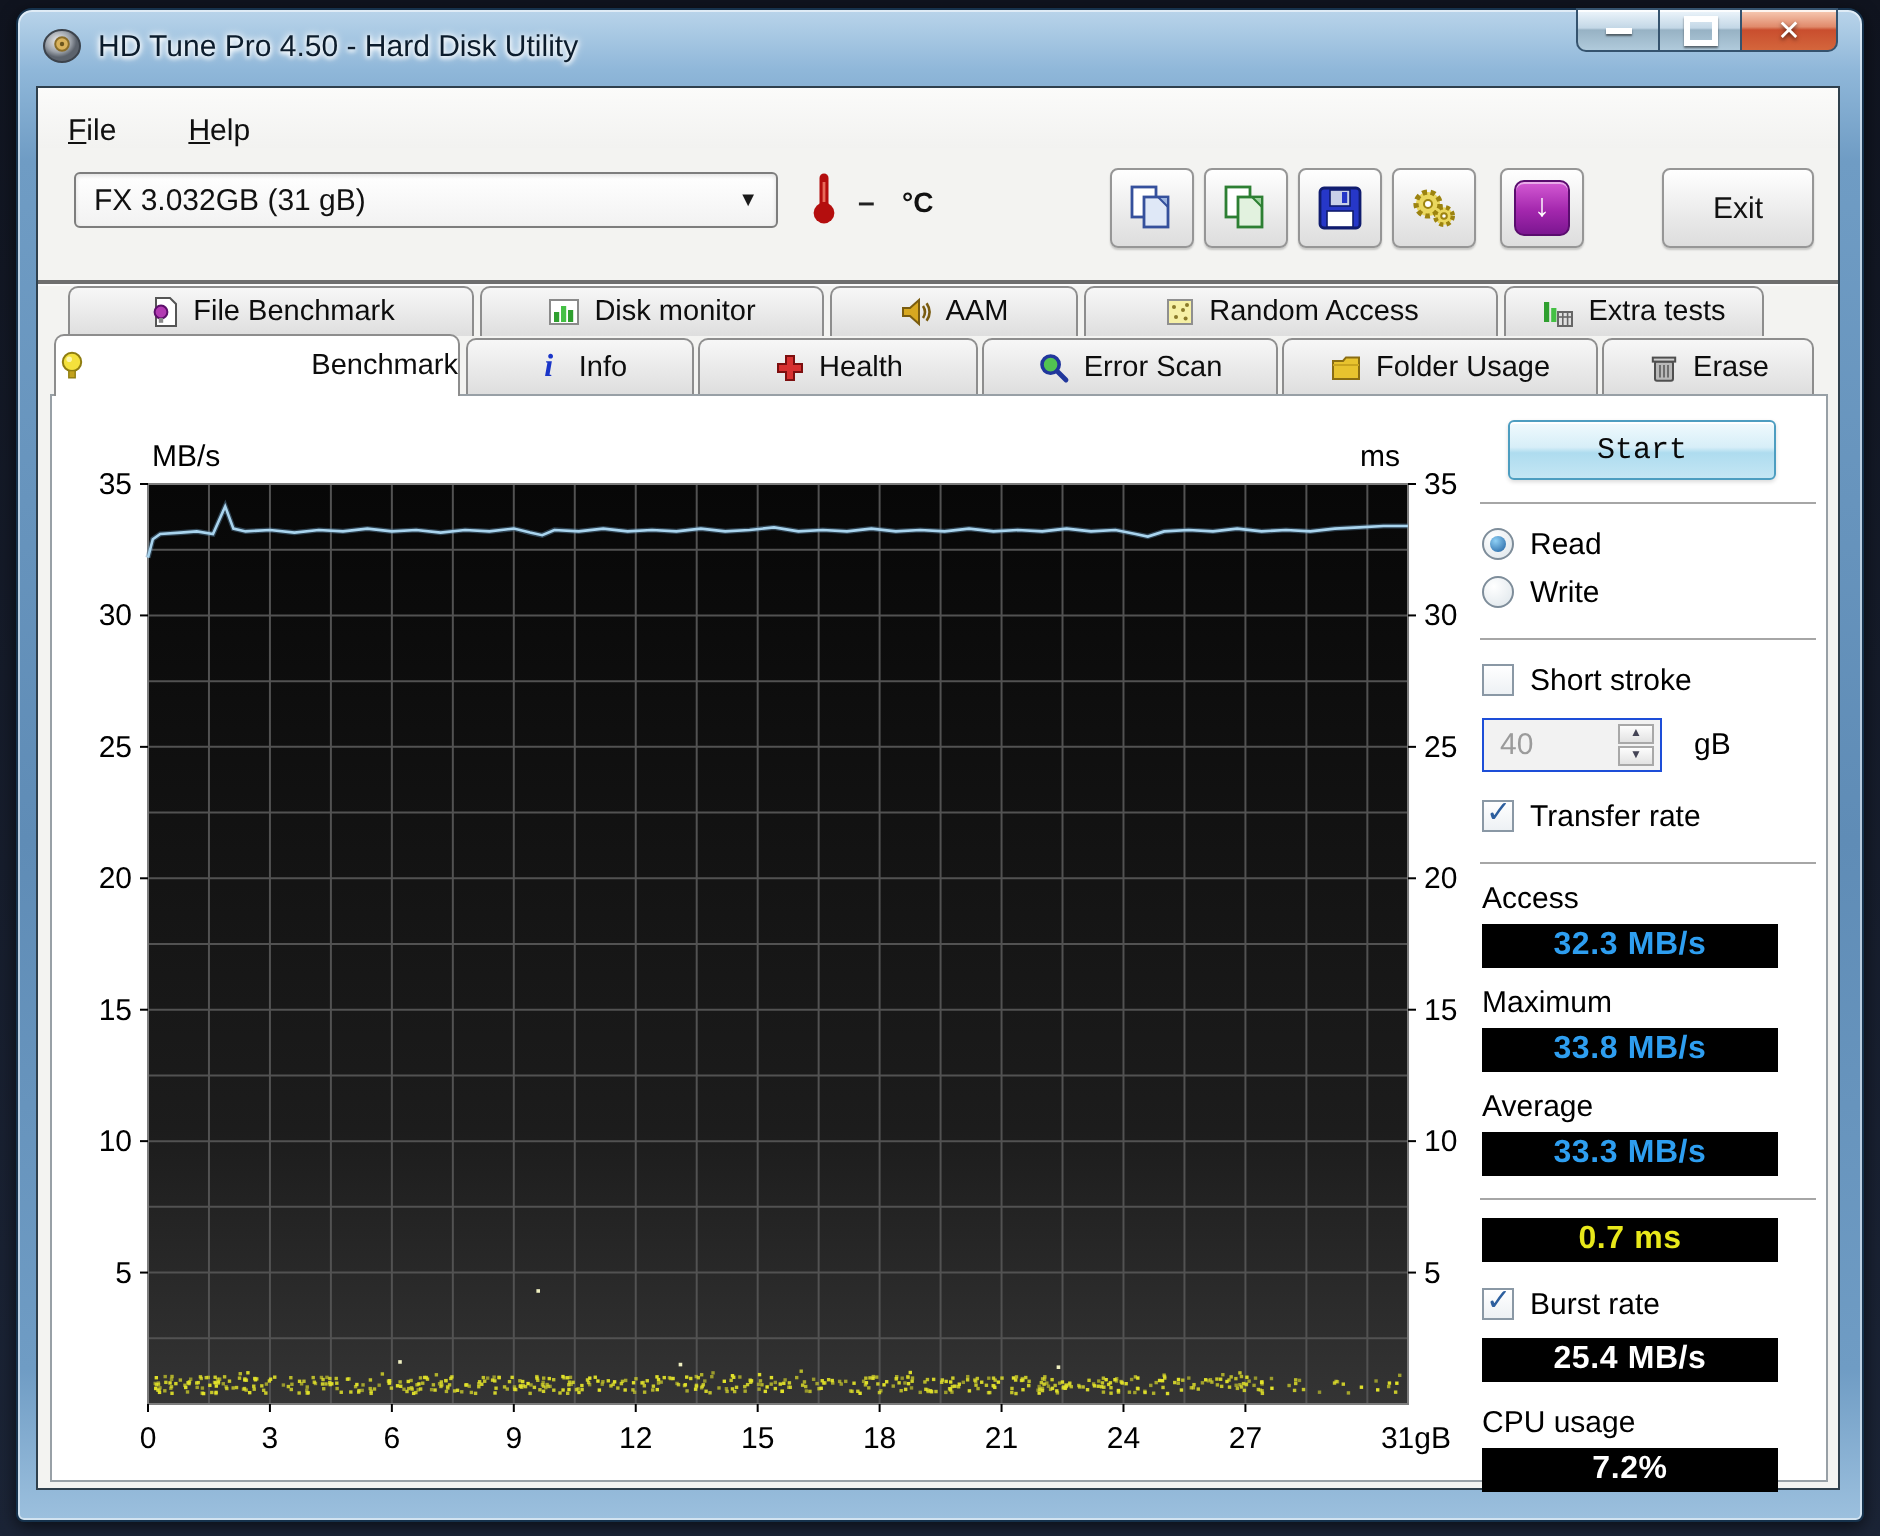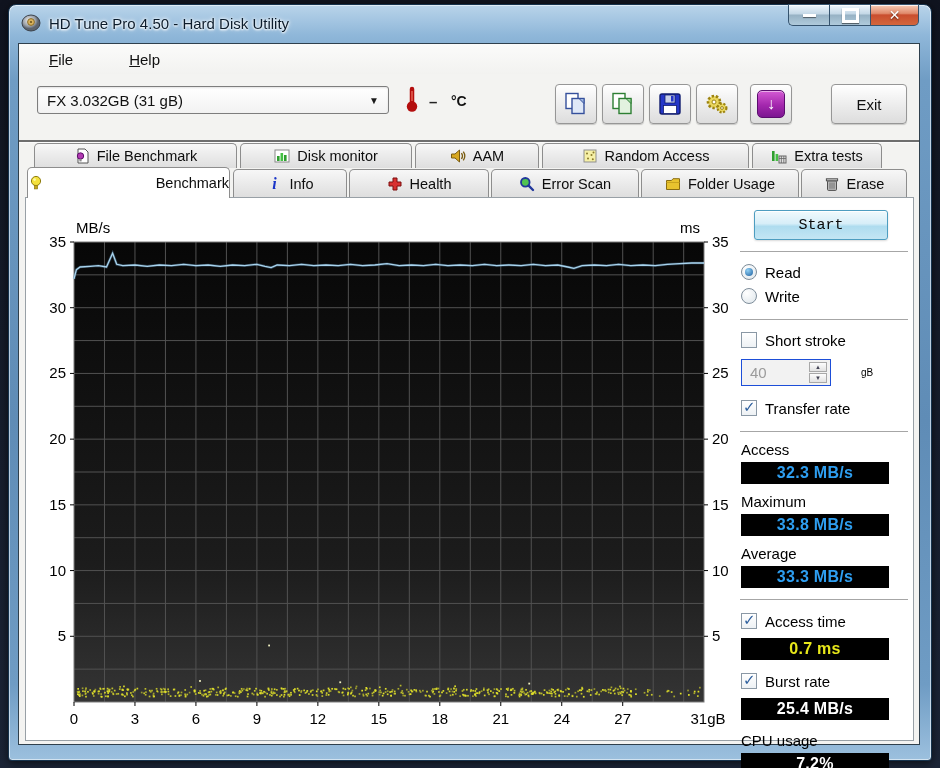--- a/index.html
+++ b/index.html
@@ -24,21 +24,21 @@
     background:linear-gradient(180deg,#eef6fc 0%,#c3d7e6 45%,#97b2c4 50%,#b0cadb 100%);box-shadow:inset 0 1px 0 rgba(255,255,255,.8);}
   .cap-min{width:40px;border-radius:0 0 0 5px;border-right:none;}
   .cap-max{width:40px;}
   .cap-close{width:47px;border-radius:0 0 5px 0;border-left:none;
     background:linear-gradient(180deg,#f8cdb7 0%,#e08a6b 42%,#c94e2e 50%,#d4663c 100%);}
   .glyph-min{display:block;width:13px;height:3px;background:#fff;box-shadow:0 1px 1px rgba(0,0,0,.5);}
   .glyph-max{display:block;width:11px;height:9px;border:3px solid #fff;box-shadow:0 1px 1px rgba(0,0,0,.5);}
   .glyph-close{color:#fff;font-size:14px;font-weight:bold;text-shadow:0 1px 2px rgba(0,0,0,.6);line-height:1;}
   
   .client{position:absolute;left:9px;top:38px;width:902px;height:702px;background:#f3f3f1;border:1px solid #2f404d;box-sizing:border-box;}
-  .menubar{height:30px;display:flex;align-items:center;padding-left:30px;gap:56px;background:linear-gradient(#fbfbfa,#f2f2f0);}
+  .menubar{height:30px;display:flex;align-items:flex-end;padding-left:15px;gap:36px;background:linear-gradient(#fbfbfa,#f2f2f0);}
   .menu-item{font-size:15px;color:#101010;display:inline-block;cursor:default;}
   .menu-item::first-letter{text-decoration:underline;}
   .toolbar{position:relative;height:66px;}
   .drive-select{position:absolute;left:18px;top:12px;width:352px;height:28px;background:linear-gradient(#ffffff,#f2f2f2);
     border:1px solid #7d7d7d;border-radius:3px;display:flex;align-items:center;padding:0 9px;box-sizing:border-box;
     font-size:15px;color:#111;box-shadow:inset 0 1px 2px rgba(0,0,0,.12);}
   .select-arrow{margin-left:auto;font-size:10px;color:#1a1a1a;}
   .thermo{position:absolute;left:386px;top:11px;}
   .temp-value{position:absolute;left:410px;top:19px;font-size:15px;font-weight:bold;color:#222;}
   .temp-unit{position:absolute;left:432px;top:19px;font-size:14px;font-weight:bold;color:#111;}
@@ -77,21 +77,21 @@
     background:radial-gradient(circle at 35% 30%,#8fd0f5,#1e5f9f);}
   .cb{width:16px;height:16px;border:1px solid #8a98a5;box-sizing:border-box;background:linear-gradient(#fff,#edf1f4);
     position:relative;flex:0 0 auto;}
   .cb.checked::after{content:"✓";position:absolute;left:1px;top:-2px;font-size:15px;font-weight:bold;color:#2d5f9e;line-height:1.1;}
   .spin-row{display:flex;align-items:center;margin:7px 0 10px 3px;}
   .spin-box{width:90px;height:27px;border:1px solid #1d4ed8;background:#f2f2f2;display:flex;align-items:center;
     padding-left:8px;box-sizing:border-box;color:#9b9b9b;font-size:15px;position:relative;}
   .spin-btns{position:absolute;right:3px;top:2px;bottom:2px;width:18px;display:flex;flex-direction:column;gap:1px;}
   .spin-btn{flex:1;border:1px solid #a8a8a8;background:linear-gradient(#fdfdfd,#e2e2e2);font-size:6px;color:#445;
     display:flex;align-items:center;justify-content:center;padding:0;}
-  .unit-label{margin-left:30px;font-size:10px;}
+  .unit-label{margin-left:16px;font-size:15px;}
   .stat-label{margin:9px 0 4px 3px;font-size:15px;}
   .valbox{width:148px;height:22px;background:#000;margin-left:3px;display:flex;align-items:center;justify-content:center;
     font-weight:bold;font-size:16px;letter-spacing:.3px;}
   .check-stat{margin-top:9px;}
   .check-stat .valbox{margin-top:5px;}
 </style>
 </head>
 <body>
 
 <div class="window">
@@ -1041,24 +1041,20 @@
         <div class="valbox">
           <span style="color: rgb(46, 158, 240);">33.8 MB/s</span>
         </div>
         <div class="stat-label">Average</div>
         <div class="valbox">
           <span style="color: rgb(46, 158, 240);">33.3 MB/s</span>
         </div>
         <hr class="sep">
 
         <div class="check-stat">
-          <div class="choice-row">
-            <span class="cb checked"></span>
-            <span>Access time</span>
-          </div>
           <div class="valbox">
             <span style="color: rgb(232, 232, 26);">0.7 ms</span>
           </div>
         </div>
         <div class="check-stat">
           <div class="choice-row">
             <span class="cb checked"></span>
             <span>Burst rate</span>
           </div>
           <div class="valbox">

